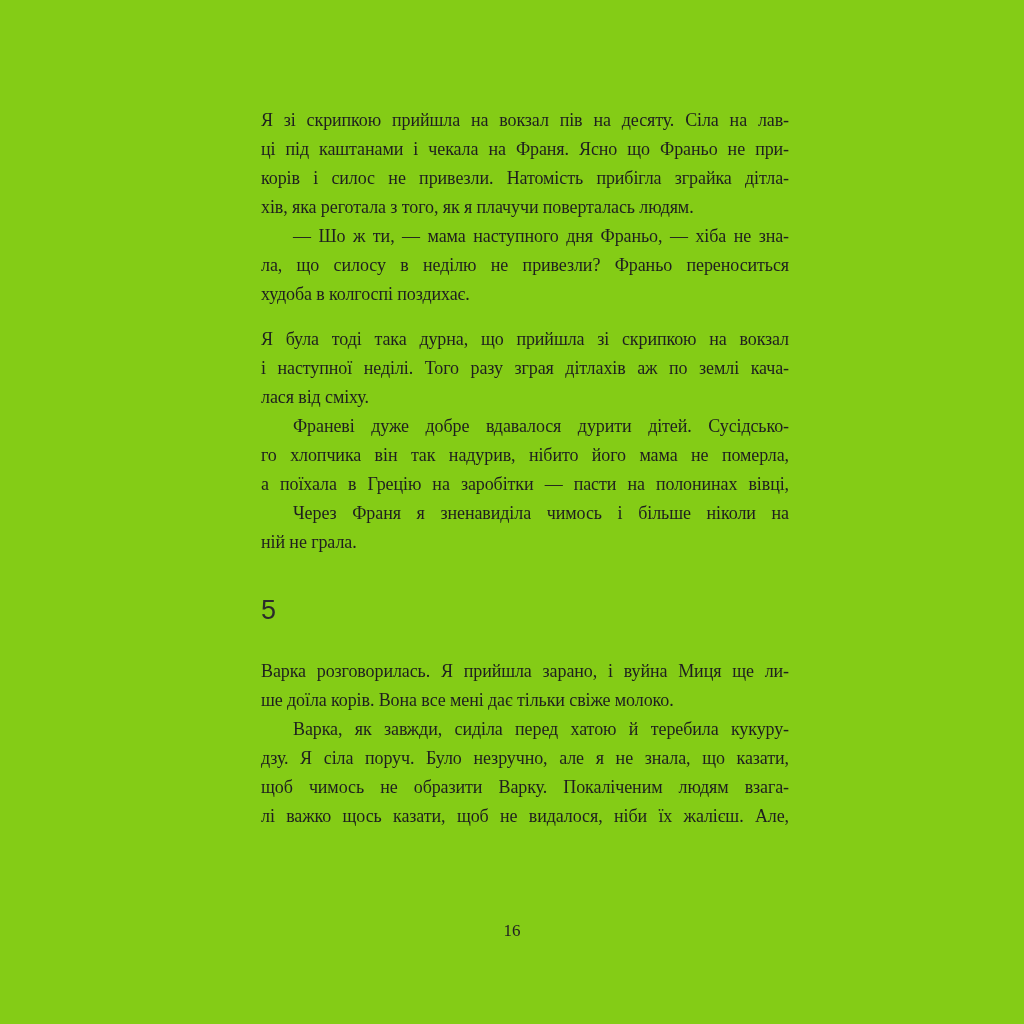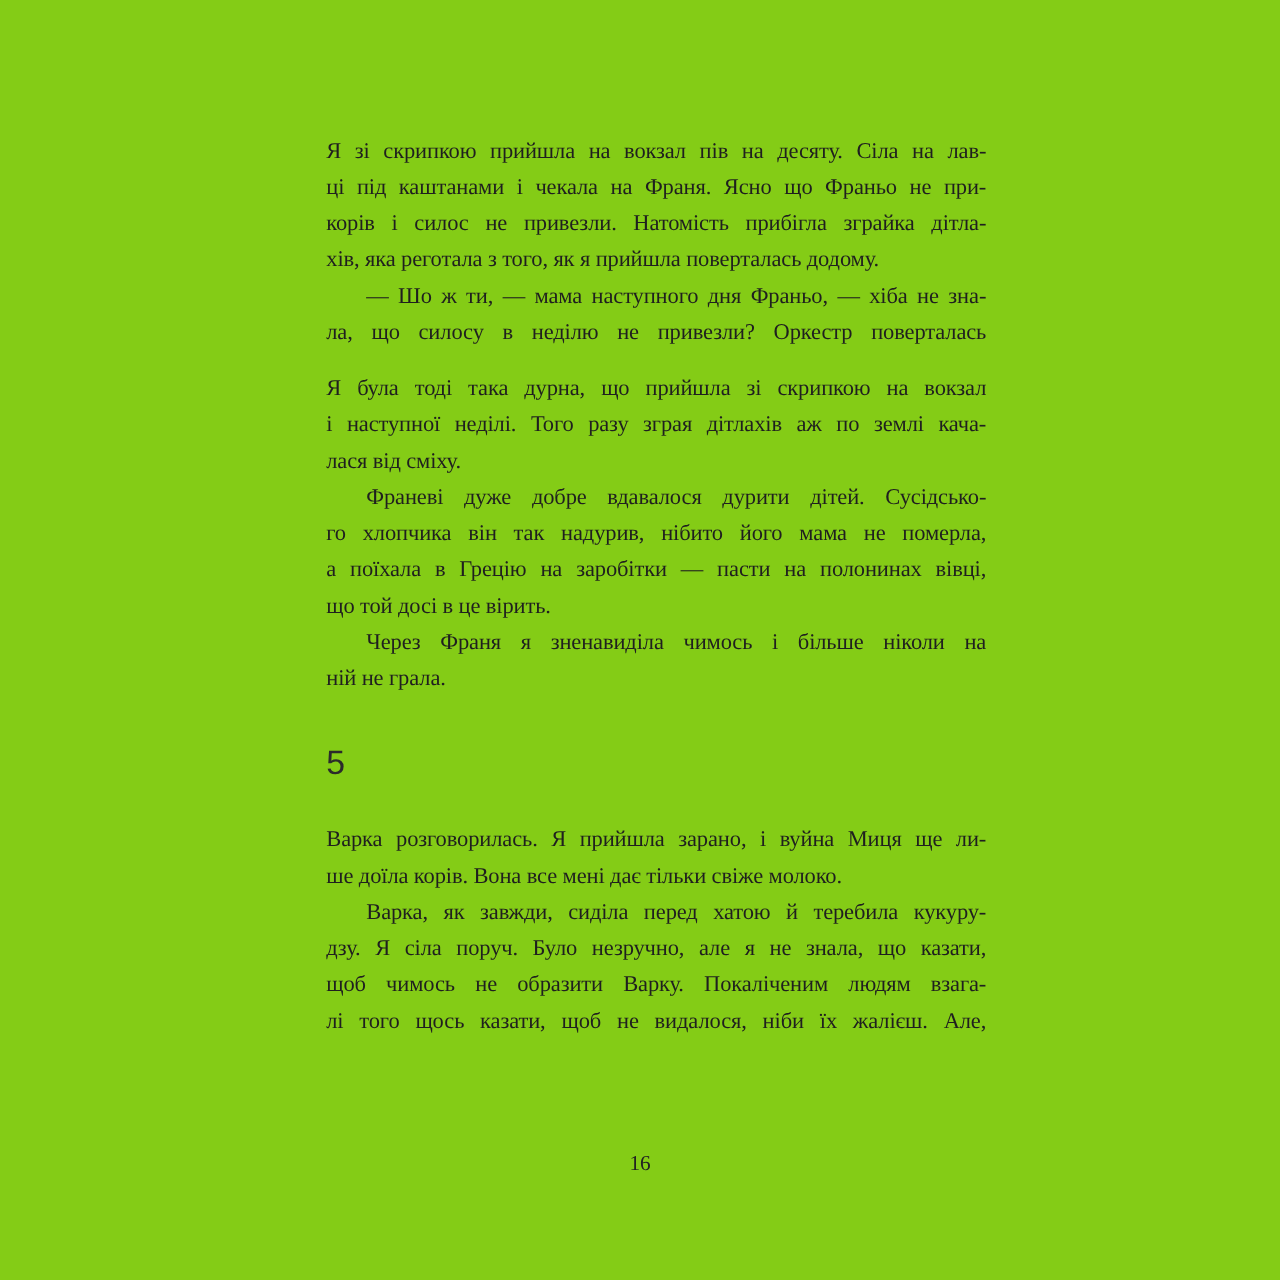--- a/index.html
+++ b/index.html
@@ -61,47 +61,47 @@
 </style>
 </head>
 <body>
 
 <div class="page">
   <div class="text-block">
       <div class="paragraph">
         <div class="line">Я зі скрипкою прийшла на вокзал пів на десяту. Сіла на лав-</div>
         <div class="line">ці під каштанами і чекала на Франя. Ясно що Франьо не при-</div>
         <div class="line">корів і силос не привезли. Натомість прибігла зграйка дітла-</div>
-        <div class="line last">хів, яка реготала з того, як я прийшла поверталась додому.</div>
+        <div class="line last">хів, яка реготала з того, як я плачучи поверталась людям.</div>
       </div>
       <div class="paragraph">
         <div class="line indent">— Шо ж ти, — мама наступного дня Франьо, — хіба не зна-</div>
-        <div class="line">ла, що силосу в неділю не привезли? Оркестр поверталась</div>
+        <div class="line">ла, що силосу в неділю не привезли? Франьо переноситься</div>
+        <div class="line last">худоба в колгоспі поздихає.</div>
       </div>
       <div class="paragraph gap-before">
         <div class="line">Я була тоді така дурна, що прийшла зі скрипкою на вокзал</div>
         <div class="line">і наступної неділі. Того разу зграя дітлахів аж по землі кача-</div>
         <div class="line last">лася від сміху.</div>
       </div>
       <div class="paragraph">
         <div class="line indent">Франеві дуже добре вдавалося дурити дітей. Сусідсько-</div>
         <div class="line">го хлопчика він так надурив, нібито його мама не померла,</div>
         <div class="line">а поїхала в Грецію на заробітки — пасти на полонинах вівці,</div>
-        <div class="line last">що той досі в це вірить.</div>
       </div>
       <div class="paragraph">
         <div class="line indent">Через Франя я зненавиділа чимось і більше ніколи на</div>
         <div class="line last">ній не грала.</div>
       </div>
       <div class="section-heading">5</div>
       <div class="paragraph">
         <div class="line">Варка розговорилась. Я прийшла зарано, і вуйна Миця ще ли-</div>
         <div class="line last">ше доїла корів. Вона все мені дає тільки свіже молоко.</div>
       </div>
       <div class="paragraph">
         <div class="line indent">Варка, як завжди, сиділа перед хатою й теребила кукуру-</div>
         <div class="line">дзу. Я сіла поруч. Було незручно, але я не знала, що казати,</div>
         <div class="line">щоб чимось не образити Варку. Покаліченим людям взага-</div>
-        <div class="line">лі того щось казати, щоб не видалося, ніби їх жалієш. Але,</div>
+        <div class="line">лі важко щось казати, щоб не видалося, ніби їх жалієш. Але,</div>
       </div>
     </div>
   <div class="folio">16</div>
 </div>
 
 </body></html>

